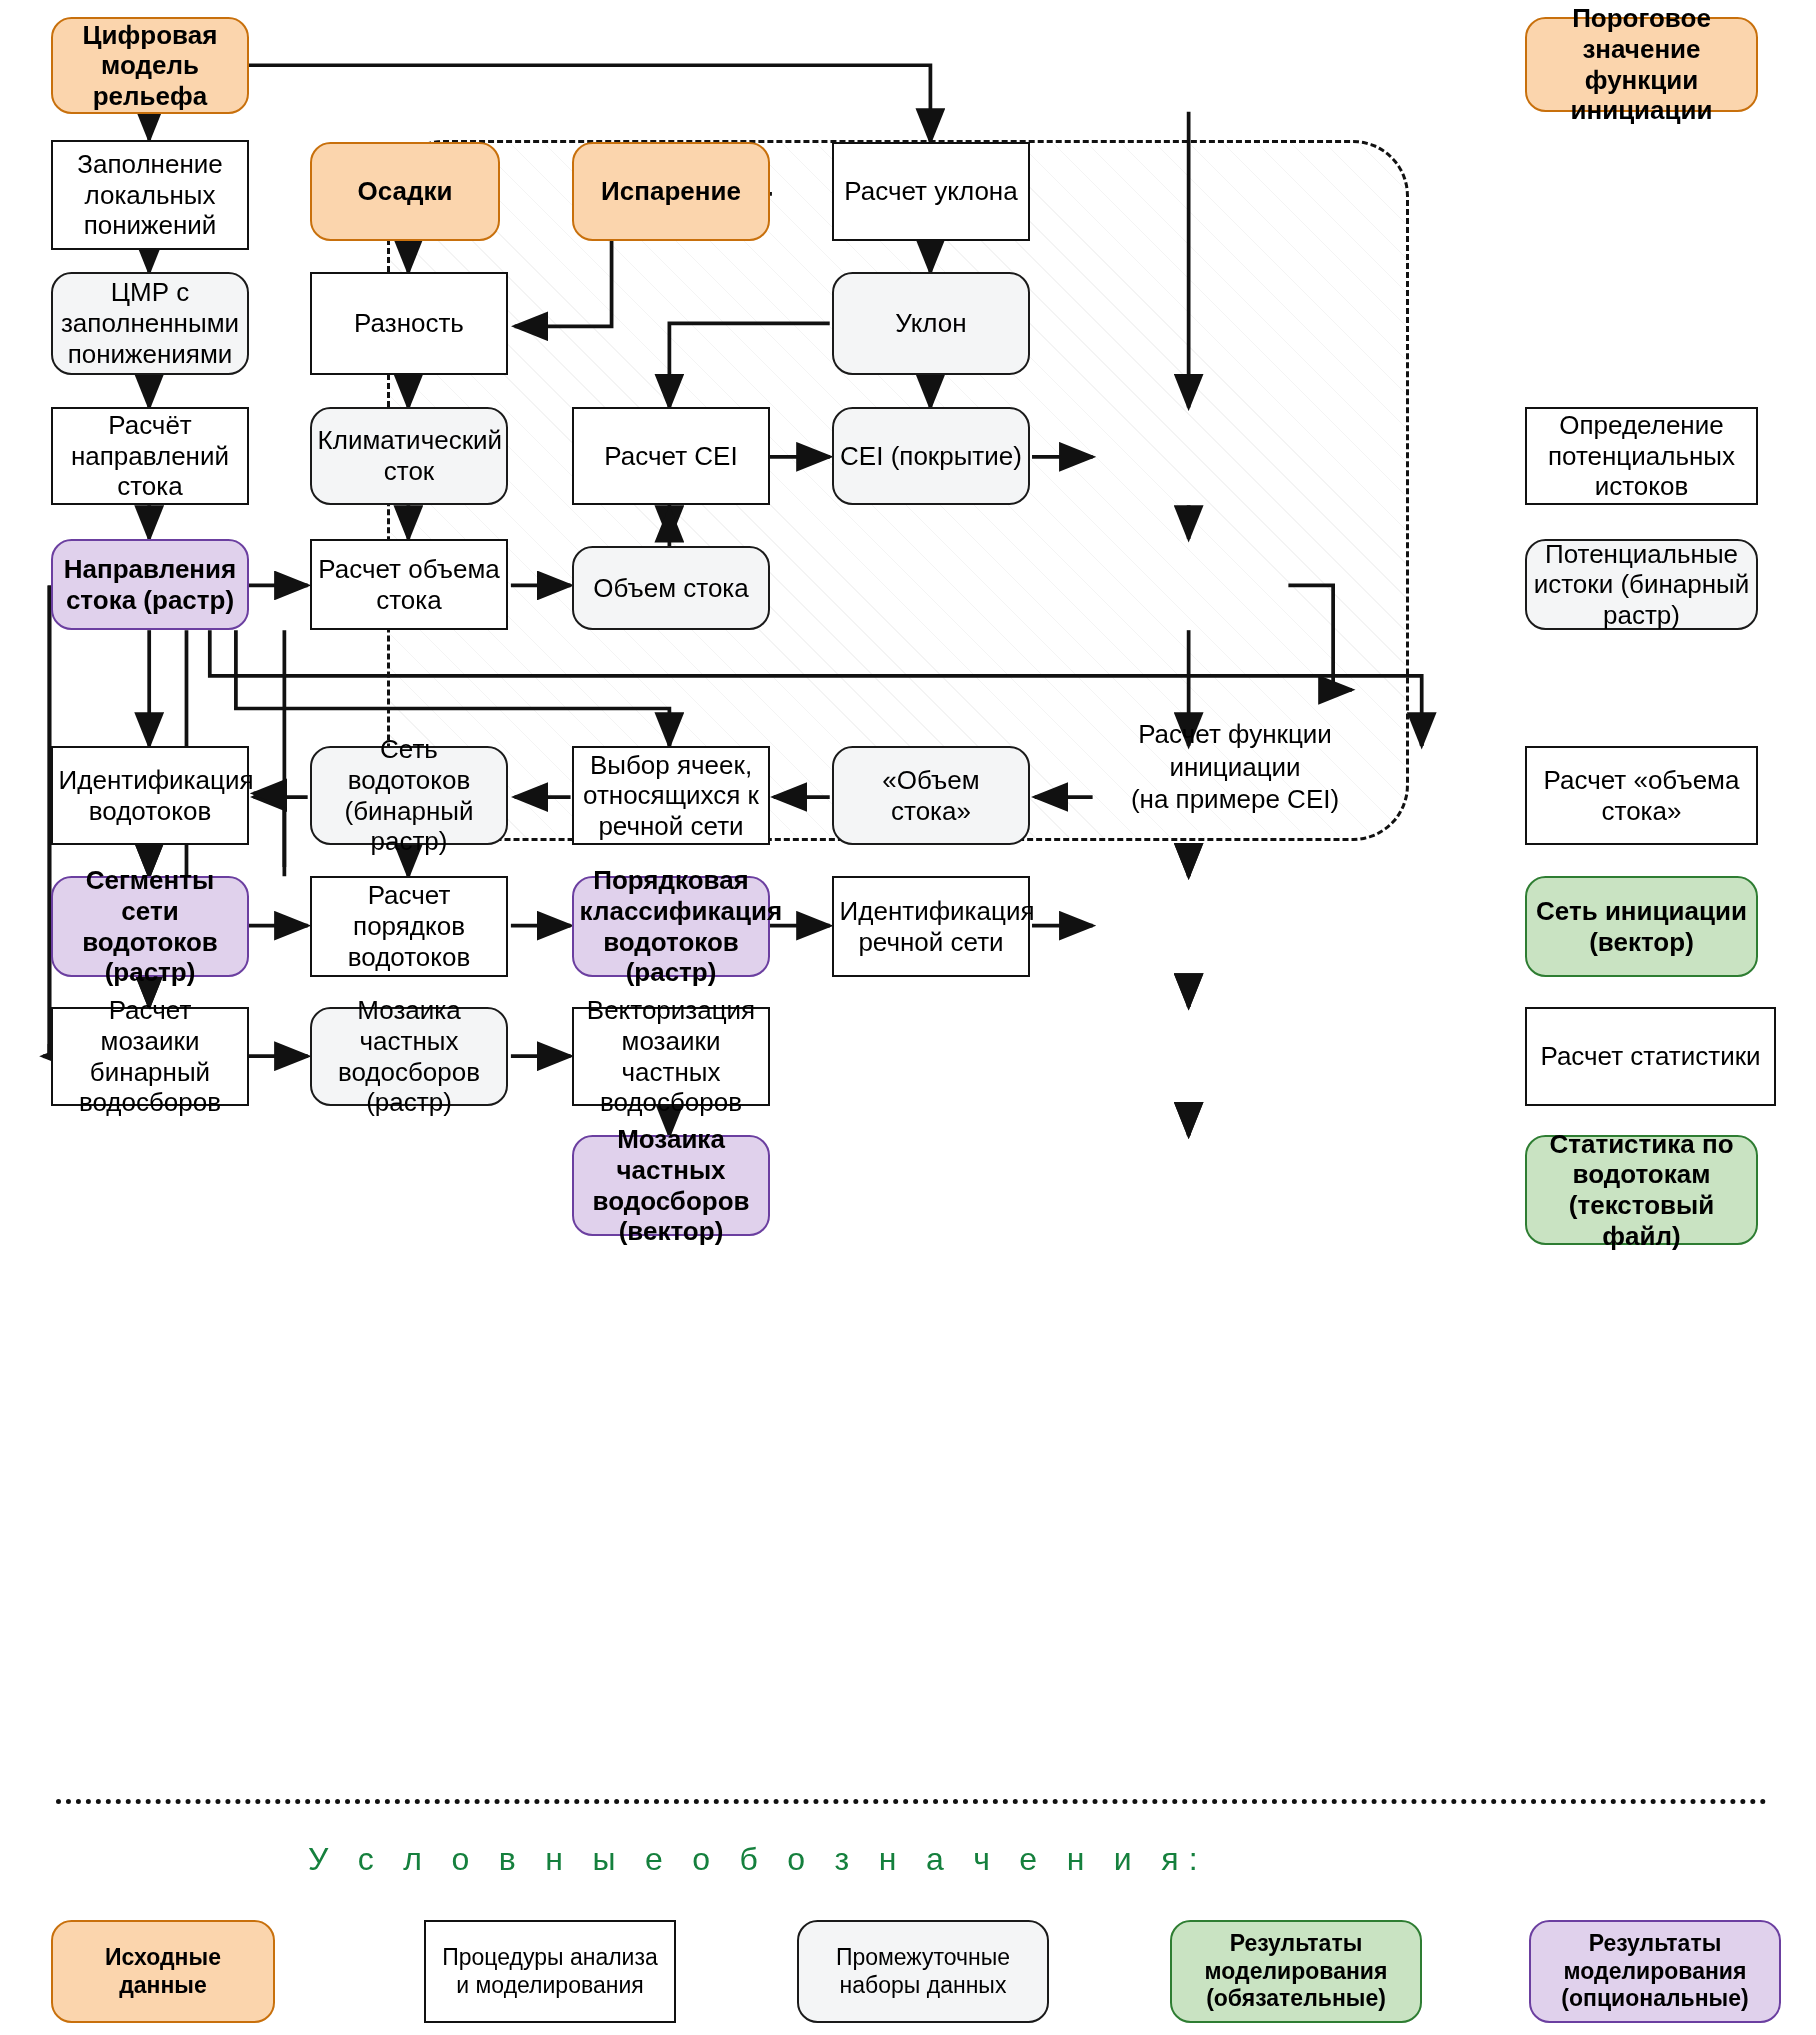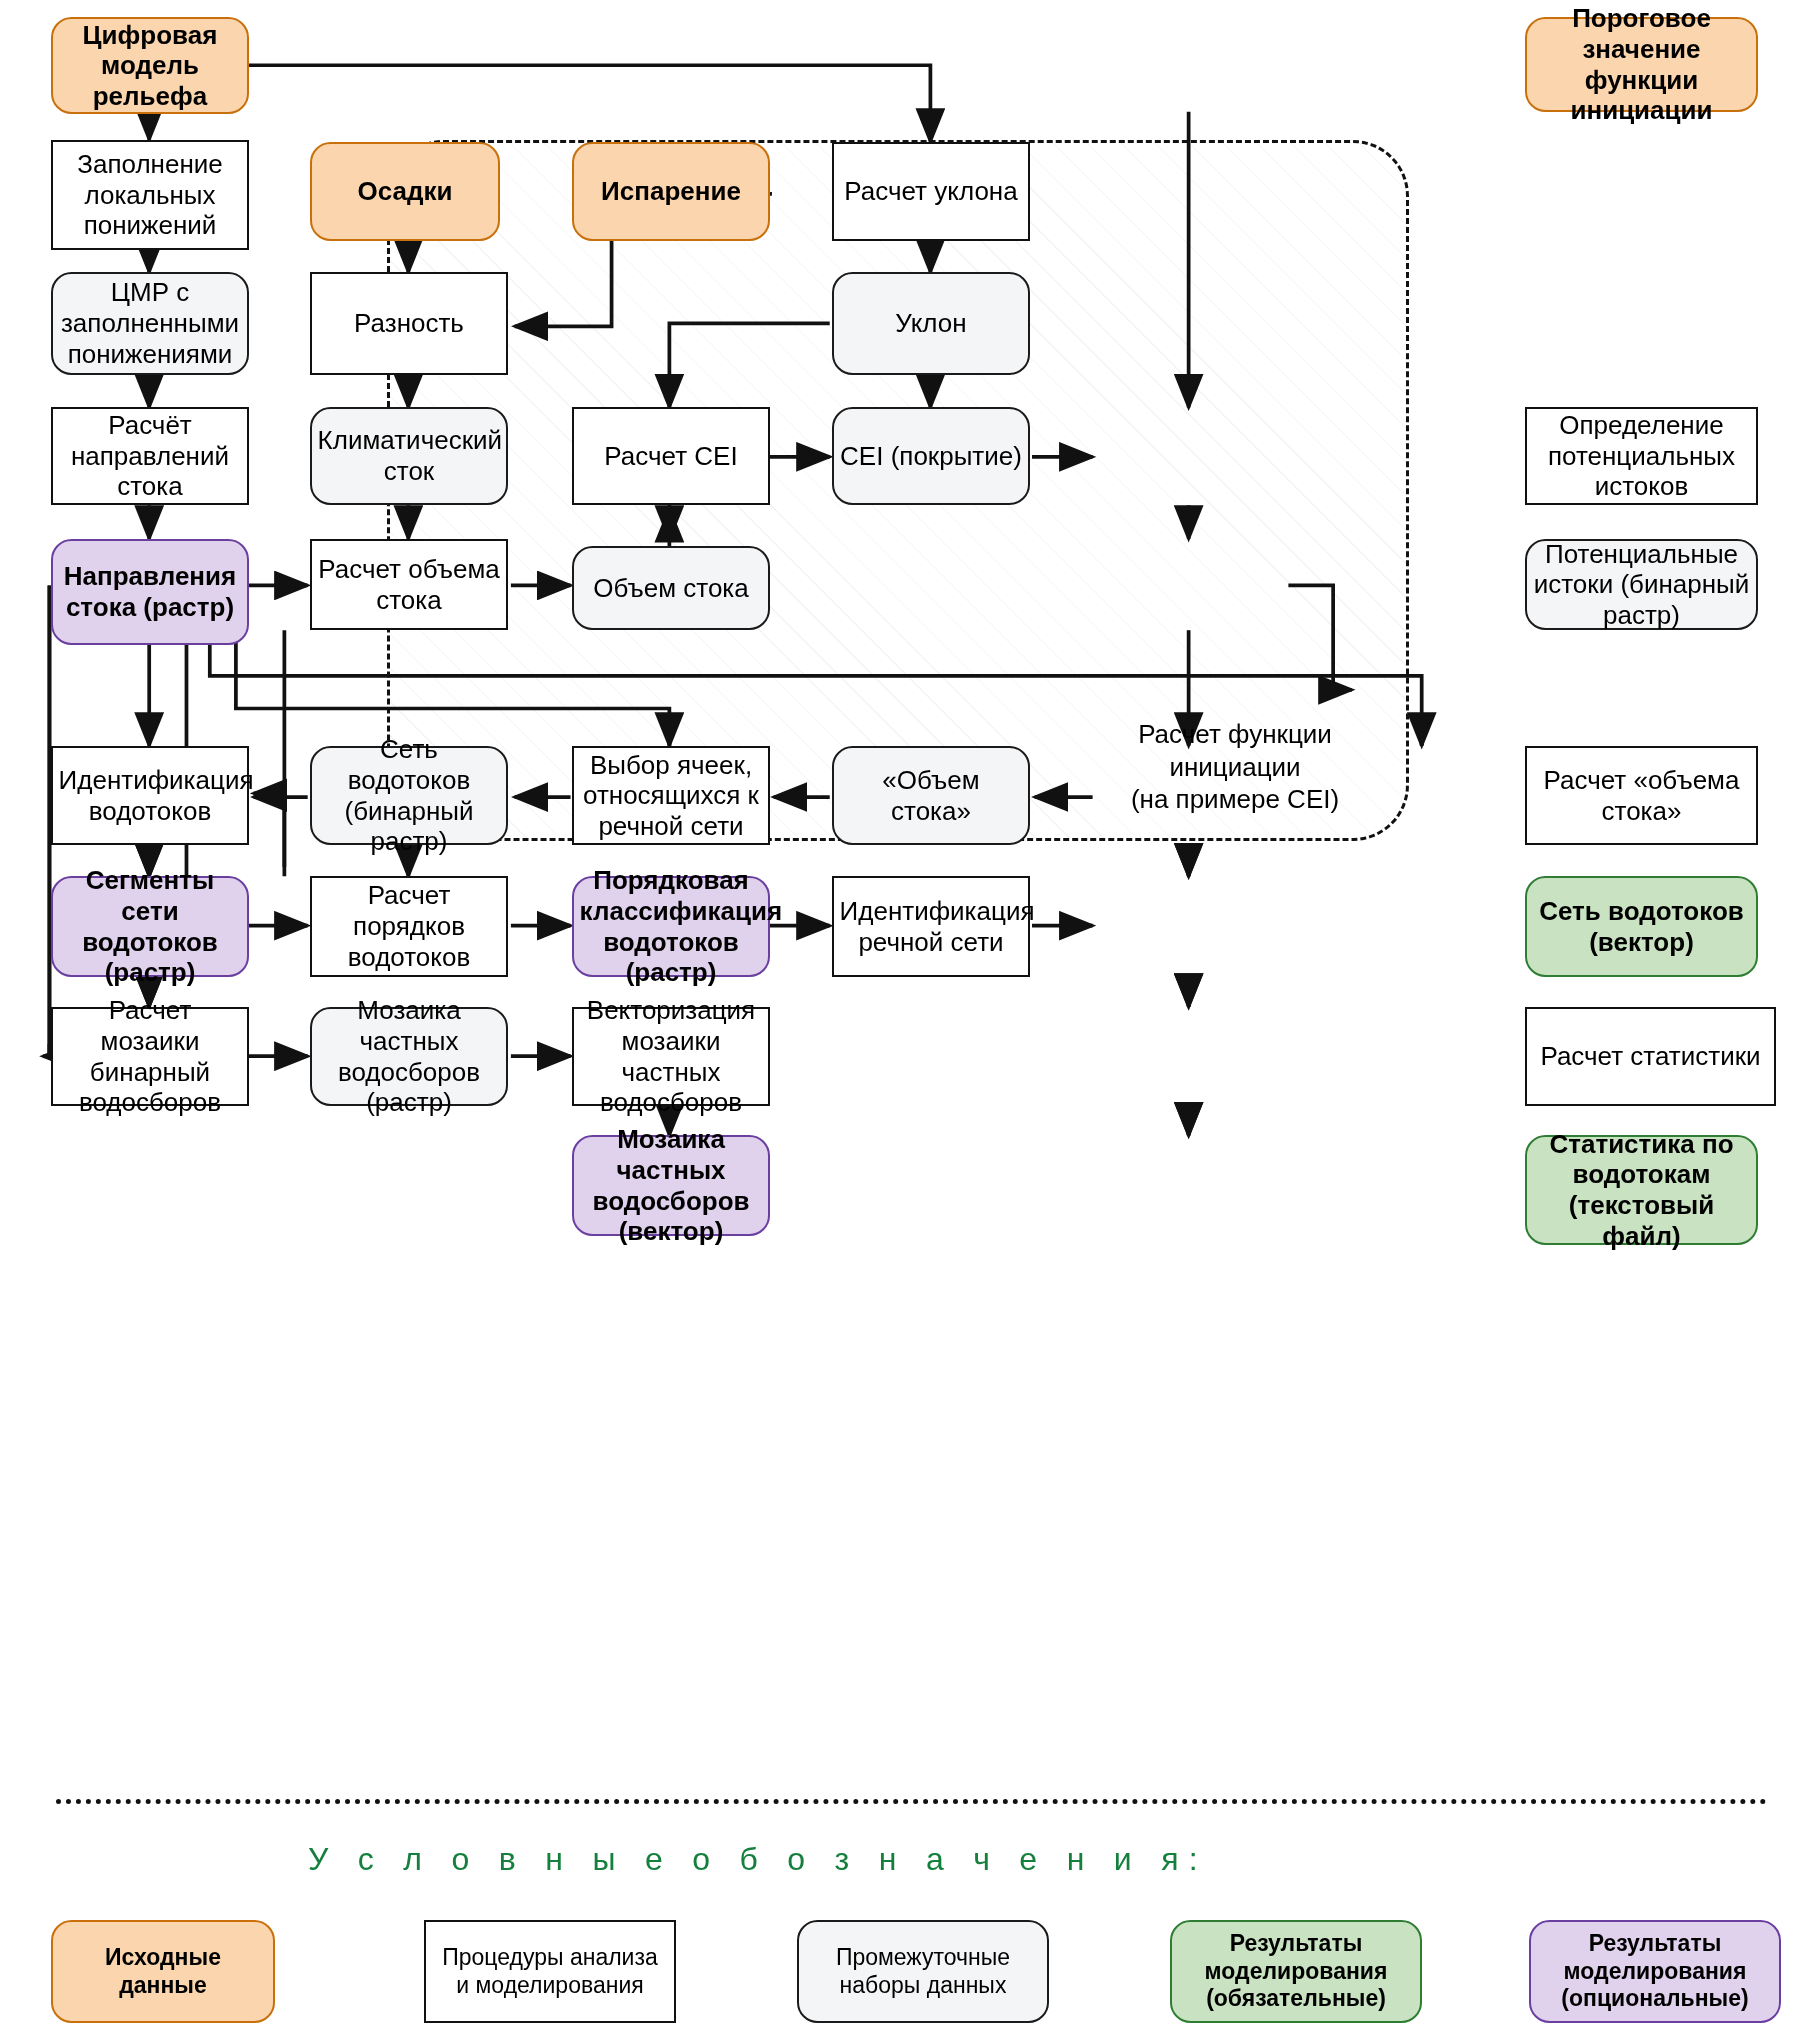--- a/index.html
+++ b/index.html
@@ -200,21 +200,21 @@
   </div>
 
   <div class="node t-inter fs28" style="left:51px;top:272px;width:198px;height:103px;text-align:center;">
     <span>ЦМР с заполненными понижениями</span>
   </div>
 
   <div class="node t-proc fs28" style="left:51px;top:407px;width:198px;height:98px;">
     <span>Расчёт направлений стока</span>
   </div>
 
-  <div class="node t-purple fs28" style="left:51px;top:539px;width:198px;height:106px;">
+  <div class="node t-purple fs28" style="left:51px;top:539px;width:198px;height:91px;">
     <span>Направления стока (растр)</span>
   </div>
 
   <div class="node t-proc fs28" style="left:51px;top:746px;width:198px;height:99px;">
     <span>Идентификация водотоков</span>
   </div>
 
   <div class="node t-purple fs28" style="left:51px;top:876px;width:198px;height:101px;">
     <span>Сегменты сети водотоков (растр)</span>
   </div>
@@ -309,21 +309,21 @@
 
   <div class="node t-inter fs28" style="left:1525px;top:539px;width:233px;height:91px;">
     <span>Потенциальные истоки (бинарный растр)</span>
   </div>
 
   <div class="node t-proc fs28" style="left:1525px;top:746px;width:233px;height:99px;">
     <span>Расчет «объема стока»</span>
   </div>
 
   <div class="node t-green fs28" style="left:1525px;top:876px;width:233px;height:101px;">
-    <span>Сеть водотоков (вектор)</span>
+    <span>Сеть инициации (вектор)</span>
   </div>
 
   <div class="node t-proc fs28" style="left:1525px;top:1007px;width:251px;height:99px;">
     <span>Расчет статистики</span>
   </div>
 
   <div class="node t-green fs28" style="left:1525px;top:1135px;width:233px;height:110px;">
     <span>Статистика по водотокам (текстовый файл)</span>
   </div>
 

